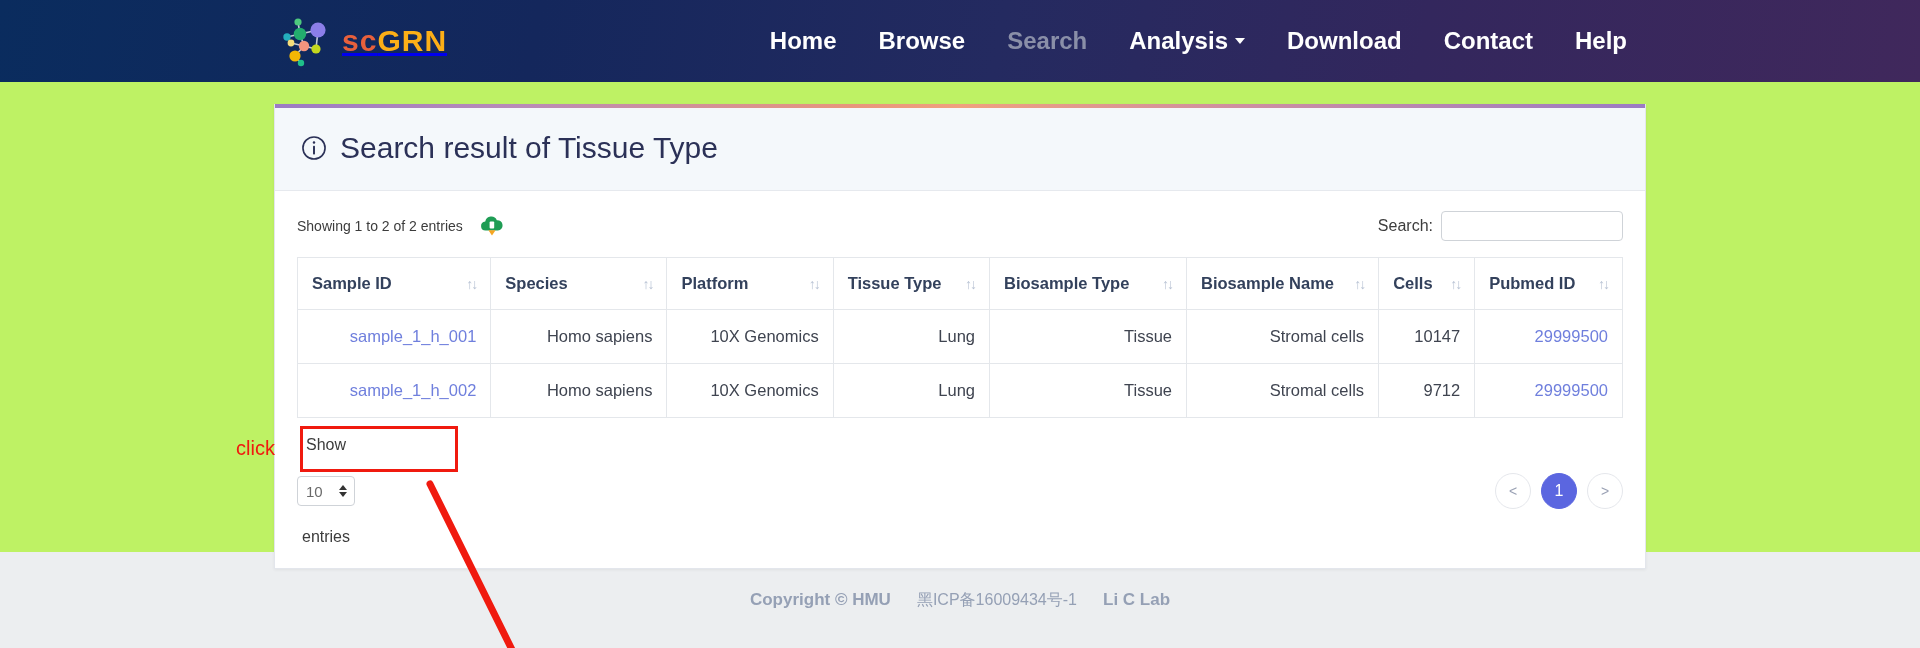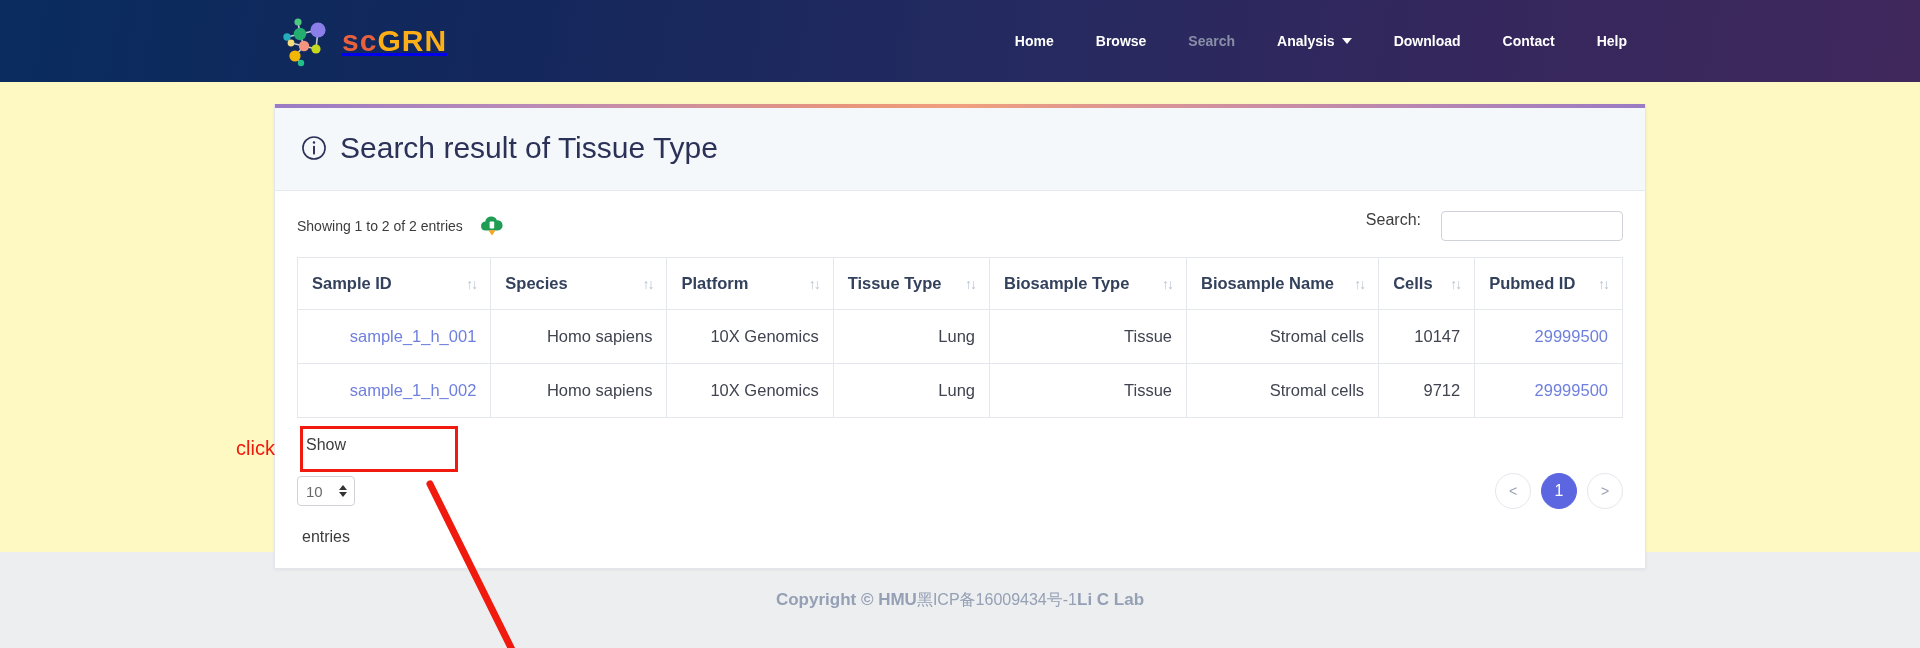--- a/index.html
+++ b/index.html
@@ -38,42 +38,42 @@
 
   .nav-links {
     margin-left: auto;
     margin-right: 272px;
     display: flex;
     align-items: center;
     gap: 0px;
   }
   .nav-link {
     color: #ffffff;
-    font-size: 14px;
+    font-size: 24px;
     font-weight: 700;
     text-decoration: none;
     padding: 8px 21px;
     white-space: nowrap;
     display: inline-flex;
     align-items: center;
     cursor: pointer;
   }
   .nav-link.dim { color: #8a8fa8; }
   .caret {
     display: inline-block;
     margin-left: 7px;
     width: 0; height: 0;
     border-left: 5px solid transparent;
     border-right: 5px solid transparent;
     border-top: 6px solid #ffffff;
   }
 
   
   .page {
-    background: #fef9c3;
+    background: #bef264;
     height: 470px;
     position: relative;
   }
   .card {
     position: absolute;
     left: 274px;
     top: 22px;
     width: 1372px;
     background: #ffffff;
     border: 1px solid #e3e6ec;
@@ -109,21 +109,21 @@
   .table-top {
     display: flex;
     align-items: center;
     justify-content: space-between;
     margin-bottom: 16px;
   }
   .showing-wrap { display: flex; align-items: center; gap: 16px; }
   .showing-info { font-size: 14px; color: #3c3c3c; }
   .dl-icon { width: 26px; height: 26px; display: block; cursor: pointer; }
 
-  .search-wrap { display: flex; align-items: flex-start; gap: 20px; margin-left: 48px; }
+  .search-wrap { display: flex; align-items: center; gap: 8px; margin-left: 48px; }
   .search-label { font-size: 16px; color: #3c3c3c; }
   .search-input {
     width: 182px; height: 30px;
     border: 1px solid #cfd3d8;
     border-radius: 4px;
     padding: 0 8px;
     font-size: 15px;
     color: #333;
     outline: none;
     font-family: "Liberation Sans", sans-serif;
@@ -234,20 +234,21 @@
   .footer {
     height: 96px;
     background: #eceef0;
     display: flex;
     align-items: center;
     justify-content: center;
   }
   .footer-inner {
     display: flex;
     align-items: center;
+    gap: 26px;
     color: #95a0b5;
     font-size: 17px;
     font-weight: 700;
   }
   .footer-inner .icp { font-weight: 400; font-size: 16px; }
 
   
   .ann-click {
     position: absolute;
     left: 236px; top: 355px;

